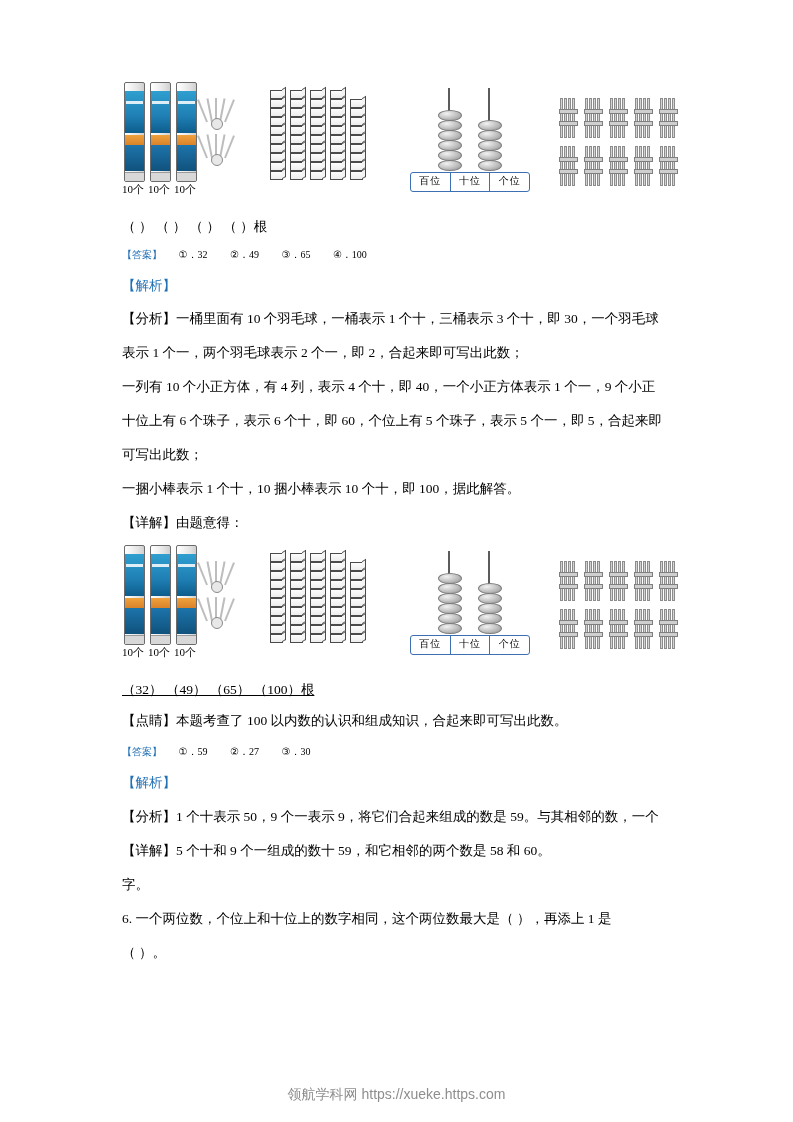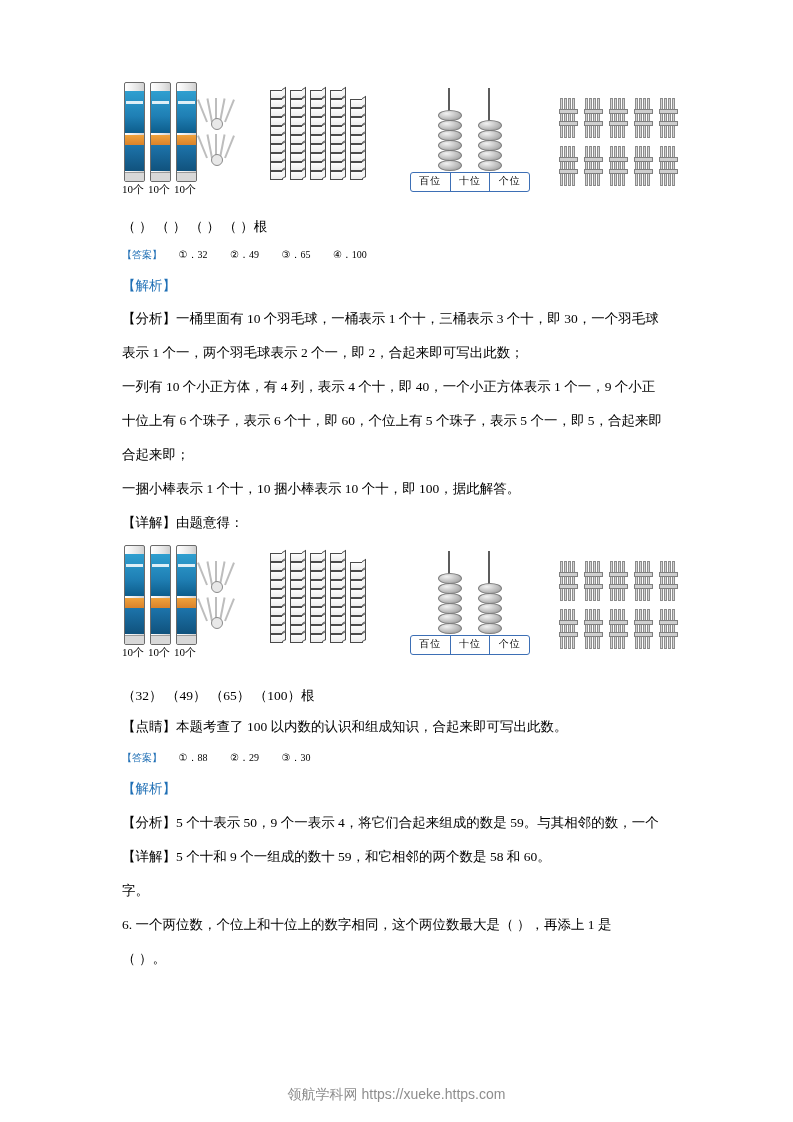--- a/index.html
+++ b/index.html
@@ -360,21 +360,21 @@
       <span class="item">④．100</span>
     </p>
     <p class="sol-line">
       <span class="tag">【解析】</span>
     </p>
 
     <p>【分析】一桶里面有 10 个羽毛球，一桶表示 1 个十，三桶表示 3 个十，即 30，一个羽毛球</p>
     <p>表示 1 个一，两个羽毛球表示 2 个一，即 2，合起来即可写出此数；</p>
     <p>一列有 10 个小正方体，有 4 列，表示 4 个十，即 40，一个小正方体表示 1 个一，9 个小正</p>
     <p>十位上有 6 个珠子，表示 6 个十，即 60，个位上有 5 个珠子，表示 5 个一，即 5，合起来即</p>
-    <p>合起来即；</p>
+    <p>可写出此数；</p>
     <p>一捆小棒表示 1 个十，10 捆小棒表示 10 个十，即 100，据此解答。</p>
     <p>【详解】由题意得：</p>
 
     <div class="illus-row">
       <div class="tubes">
         <div class="tube" style="left:2px;">
           <div class="label-band"></div>
             <div class="band2"></div>
             <div class="band3"></div>
             <div class="cap"></div>
@@ -576,34 +576,34 @@
             <div class="s" style="left:0"></div>
             <div class="s" style="left:4px"></div>
             <div class="s" style="left:8px"></div>
             <div class="s" style="left:12px"></div>
             <div class="tie t1"></div>
             <div class="tie t2"></div>
           </div>
       </div>
     </div>
 
-    <div class="nums-row" style="margin-top:20px;">（32）            （49）          （65）            （100）根</div>
+    <div class="nums-row" style="margin-top:14px;text-decoration:underline;">（32）            （49）          （65）            （100）根</div>
 
     <p style="margin-top:10px;">【点睛】本题考查了 100 以内数的认识和组成知识，合起来即可写出此数。</p>
 
     <p class="ans-line">
       <span class="tag">【答案】</span>
-      <span class="item">①．88</span>
-      <span class="item">②．29</span>
+      <span class="item">①．59</span>
+      <span class="item">②．27</span>
       <span class="item">③．30</span>
     </p>
     <p>
       <span class="tag">【解析】</span>
     </p>
-    <p>【分析】5 个十表示 50，9 个一表示 4，将它们合起来组成的数是 59。与其相邻的数，一个</p>
+    <p>【分析】1 个十表示 50，9 个一表示 9，将它们合起来组成的数是 59。与其相邻的数，一个</p>
     <p>【详解】5 个十和 9 个一组成的数十 59，和它相邻的两个数是 58 和 60。</p>
     <p>字。</p>
 
     <p>6.  一个两位数，个位上和十位上的数字相同，这个两位数最大是（        ），再添上 1 是</p>
     <p>（        ）。</p>
 
   </div>
 
   <div class="footer">领航学科网 https://xueke.https.com</div>
 </div>

